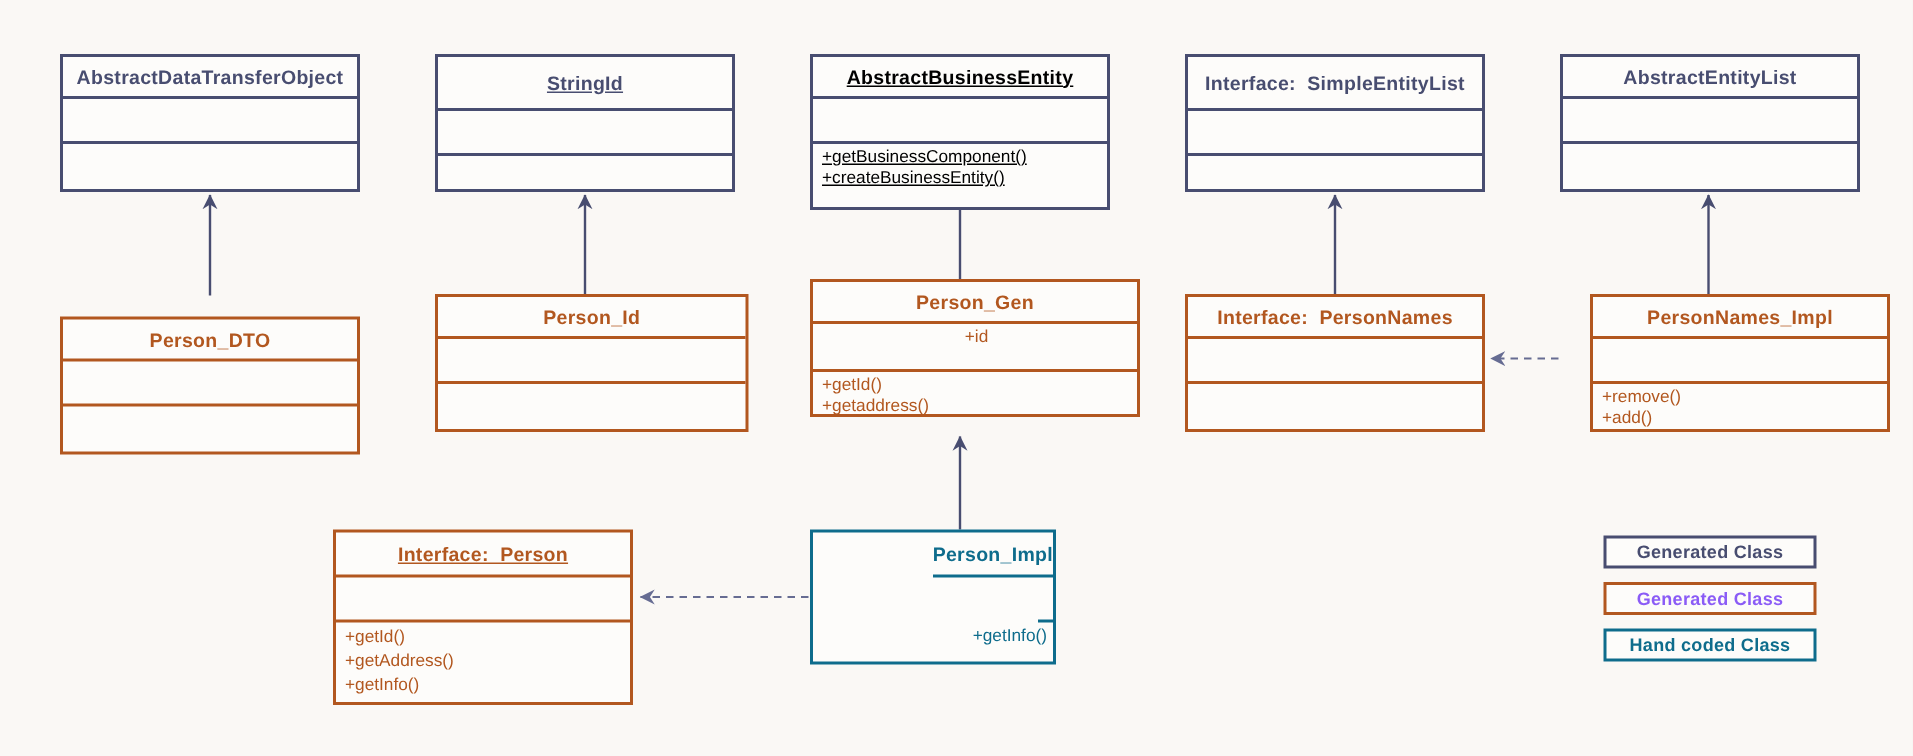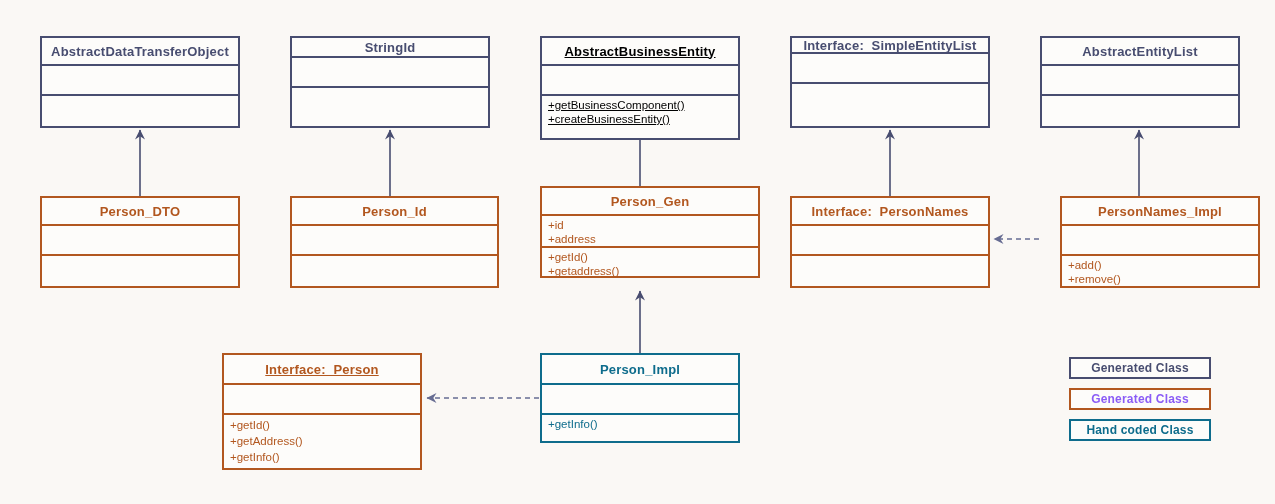--- a/index.html
+++ b/index.html
@@ -79,70 +79,70 @@
         <line x1="539" y1="398" x2="427" y2="398" stroke="#666c92" stroke-width="1.4" stroke-dasharray="5 4" marker-end="url(#arrow-dashed)"></line>
       </g>
   </svg>
   <div id="classes-layer">
       <div class="uml-class" style="left: 40px; top: 36px; width: 200px; height: 92px; border-color: rgb(72, 77, 112); color: rgb(72, 77, 112);">
         <div class="uml-title" style="height: 28px; border-color: rgb(72, 77, 112);">AbstractDataTransferObject</div>
         <div class="uml-section" style="height: 30px; border-color: rgb(72, 77, 112);"></div>
         <div class="uml-section last" style="border-color: rgb(72, 77, 112);"></div>
       </div>
       <div class="uml-class" style="left: 290px; top: 36px; width: 200px; height: 92px; border-color: rgb(72, 77, 112); color: rgb(72, 77, 112);">
-        <div class="uml-title" style="height: 20px; border-color: rgb(72, 77, 112);">StringId</div>
+        <div class="uml-title" style="height: 36px; border-color: rgb(72, 77, 112); text-decoration: underline;">StringId</div>
         <div class="uml-section" style="height: 30px; border-color: rgb(72, 77, 112);"></div>
         <div class="uml-section last" style="border-color: rgb(72, 77, 112);"></div>
       </div>
       <div class="uml-class" style="left: 540px; top: 36px; width: 200px; height: 104px; border-color: rgb(72, 77, 112); color: #000000; text-decoration: underline;">
         <div class="uml-title" style="height: 28px; border-color: rgb(72, 77, 112);">AbstractBusinessEntity</div>
         <div class="uml-section" style="height: 30px; border-color: rgb(72, 77, 112);"></div>
         <div class="uml-section last" style="border-color: rgb(72, 77, 112);"><div>+getBusinessComponent()</div><div>+createBusinessEntity()</div></div>
       </div>
       <div class="uml-class" style="left: 790px; top: 36px; width: 200px; height: 92px; border-color: rgb(72, 77, 112); color: rgb(72, 77, 112);">
-        <div class="uml-title" style="height: 16px; border-color: rgb(72, 77, 112);">Interface:  SimpleEntityList</div>
+        <div class="uml-title" style="height: 36px; border-color: rgb(72, 77, 112);">Interface:  SimpleEntityList</div>
         <div class="uml-section" style="height: 30px; border-color: rgb(72, 77, 112);"></div>
         <div class="uml-section last" style="border-color: rgb(72, 77, 112);"></div>
       </div>
       <div class="uml-class" style="left: 1040px; top: 36px; width: 200px; height: 92px; border-color: rgb(72, 77, 112); color: rgb(72, 77, 112);">
         <div class="uml-title" style="height: 28px; border-color: rgb(72, 77, 112);">AbstractEntityList</div>
         <div class="uml-section" style="height: 30px; border-color: rgb(72, 77, 112);"></div>
         <div class="uml-section last" style="border-color: rgb(72, 77, 112);"></div>
       </div>
-      <div class="uml-class" style="left: 40px; top: 196px; width: 200px; height: 92px; border-color: rgb(178, 87, 31); color: rgb(178, 87, 31);">
+      <div class="uml-class" style="left: 40px; top: 211px; width: 200px; height: 92px; border-color: rgb(178, 87, 31); color: rgb(178, 87, 31);">
         <div class="uml-title" style="height: 28px; border-color: rgb(178, 87, 31);">Person_DTO</div>
         <div class="uml-section" style="height: 30px; border-color: rgb(178, 87, 31);"></div>
         <div class="uml-section last" style="border-color: rgb(178, 87, 31);"></div>
       </div>
       <div class="uml-class" style="left: 290px; top: 196px; width: 209px; height: 92px; border-color: rgb(178, 87, 31); color: rgb(178, 87, 31);">
         <div class="uml-title" style="height: 28px; border-color: rgb(178, 87, 31);">Person_Id</div>
         <div class="uml-section" style="height: 30px; border-color: rgb(178, 87, 31);"></div>
         <div class="uml-section last" style="border-color: rgb(178, 87, 31);"></div>
       </div>
       <div class="uml-class" style="left: 540px; top: 186px; width: 220px; height: 92px; border-color: rgb(178, 87, 31); color: rgb(178, 87, 31);">
         <div class="uml-title" style="height: 28px; border-color: rgb(178, 87, 31);">Person_Gen</div>
-        <div class="uml-section" style="height: 32px; border-color: rgb(178, 87, 31);"><div>+id</div><div>+address</div></div>
+        <div class="uml-section" style="height: 32px; border-color: rgb(178, 87, 31); text-align: center;"><div>+id</div></div>
         <div class="uml-section last" style="border-color: rgb(178, 87, 31);"><div>+getId()</div><div>+getaddress()</div></div>
       </div>
       <div class="uml-class" style="left: 790px; top: 196px; width: 200px; height: 92px; border-color: rgb(178, 87, 31); color: rgb(178, 87, 31);">
         <div class="uml-title" style="height: 28px; border-color: rgb(178, 87, 31);">Interface:  PersonNames</div>
         <div class="uml-section" style="height: 30px; border-color: rgb(178, 87, 31);"></div>
         <div class="uml-section last" style="border-color: rgb(178, 87, 31);"></div>
       </div>
       <div class="uml-class" style="left: 1060px; top: 196px; width: 200px; height: 92px; border-color: rgb(178, 87, 31); color: rgb(178, 87, 31);">
         <div class="uml-title" style="height: 28px; border-color: rgb(178, 87, 31);">PersonNames_Impl</div>
         <div class="uml-section" style="height: 30px; border-color: rgb(178, 87, 31);"></div>
-        <div class="uml-section last" style="border-color: rgb(178, 87, 31);"><div>+add()</div><div>+remove()</div></div>
+        <div class="uml-section last" style="border-color: rgb(178, 87, 31);"><div>+remove()</div><div>+add()</div></div>
       </div>
       <div class="uml-class" style="left: 222px; top: 353px; width: 200px; height: 117px; border-color: rgb(178, 87, 31); color: rgb(178, 87, 31);">
         <div class="uml-title" style="height: 30px; border-color: rgb(178, 87, 31); text-decoration: underline;">Interface:  Person</div>
         <div class="uml-section" style="height: 30px; border-color: rgb(178, 87, 31);"></div>
         <div class="uml-section last" style="line-height: 16px; border-color: rgb(178, 87, 31);"><div>+getId()</div><div>+getAddress()</div><div>+getInfo()</div></div>
       </div>
-      <div class="uml-class" style="left: 540px; top: 353px; width: 200px; height: 90px; border-color: rgb(14, 108, 140); color: rgb(14, 108, 140);">
+      <div class="uml-class" style="left: 540px; top: 353px; width: 164px; height: 90px; border-color: rgb(14, 108, 140); color: rgb(14, 108, 140); align-items: flex-end;">
         <div class="uml-title" style="height: 30px; border-color: rgb(14, 108, 140);">Person_Impl</div>
         <div class="uml-section" style="height: 30px; border-color: rgb(14, 108, 140);"></div>
         <div class="uml-section last" style="border-color: rgb(14, 108, 140);"><div>+getInfo()</div></div>
       </div>
     </div>
   <div id="legend-layer">
       <div class="legend-item" style="left: 1069px; top: 357px; width: 142px; height: 22px; border-color: rgb(72, 77, 112); color: rgb(72, 77, 112);">Generated Class</div>
       <div class="legend-item" style="left: 1069px; top: 388px; width: 142px; height: 22px; border-color: rgb(178, 87, 31); color: #8b5cf6;">Generated Class</div>
       <div class="legend-item" style="left: 1069px; top: 419px; width: 142px; height: 22px; border-color: rgb(14, 108, 140); color: rgb(14, 108, 140);">Hand coded Class</div>
     </div>

